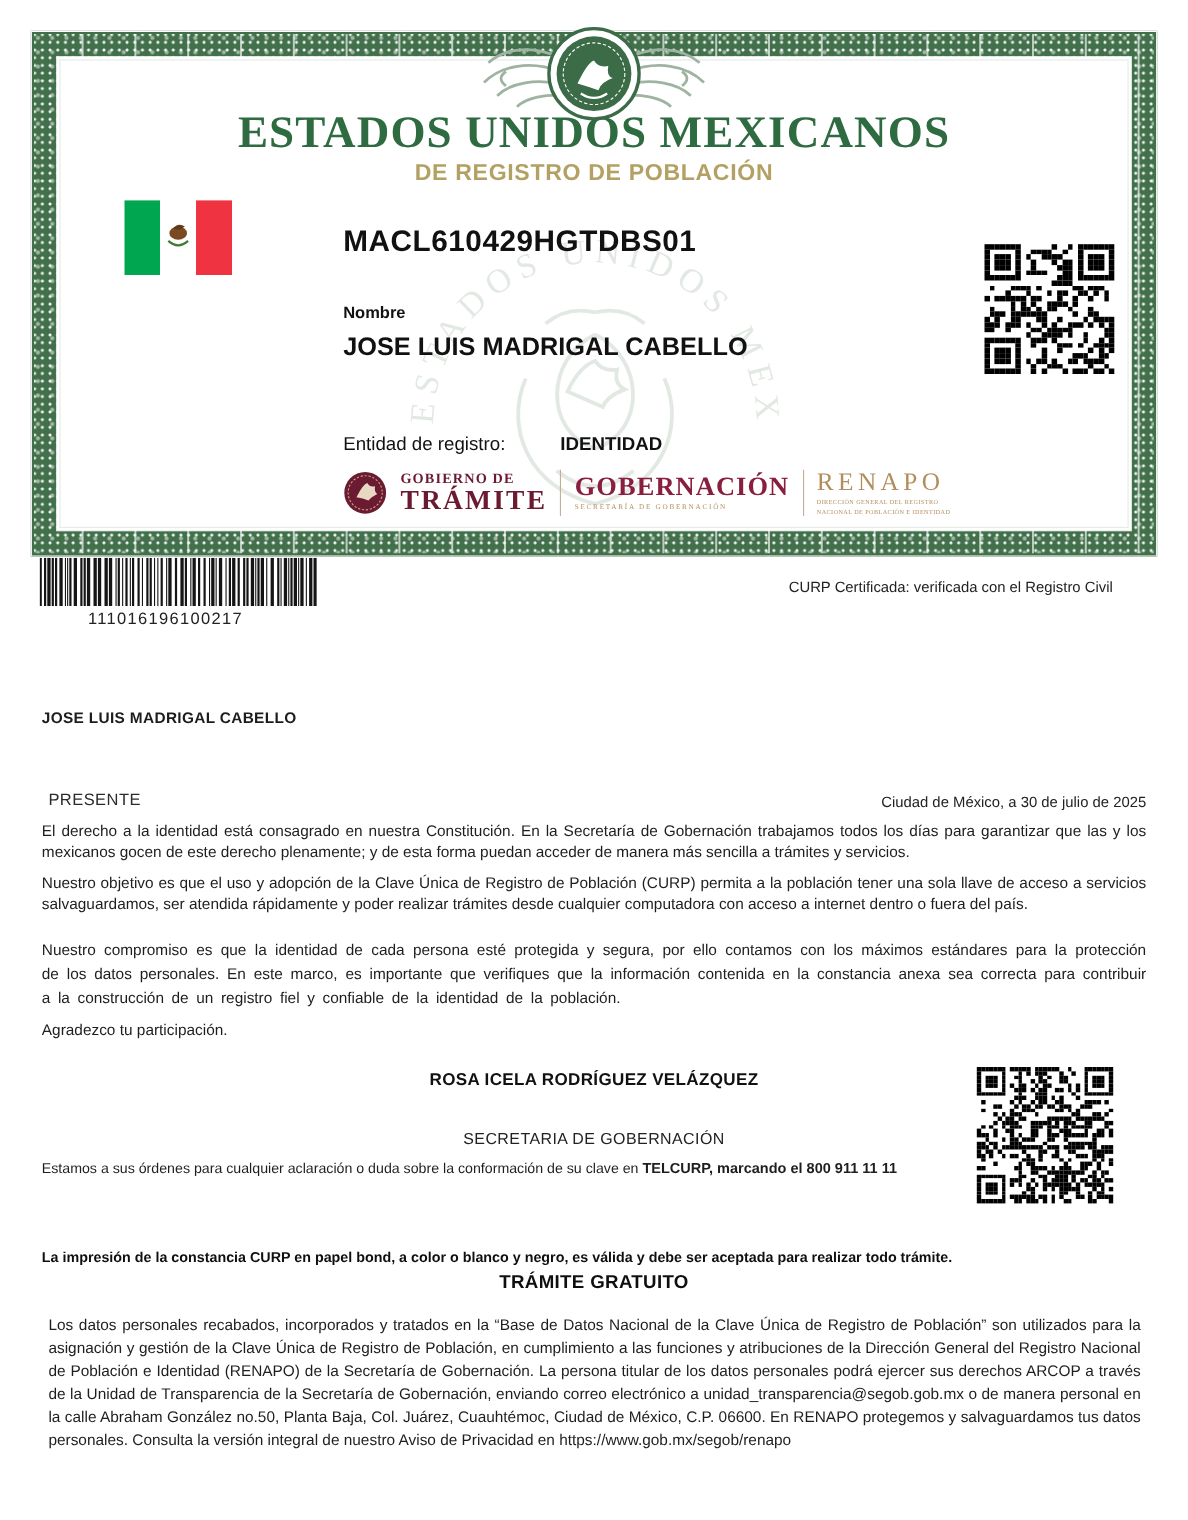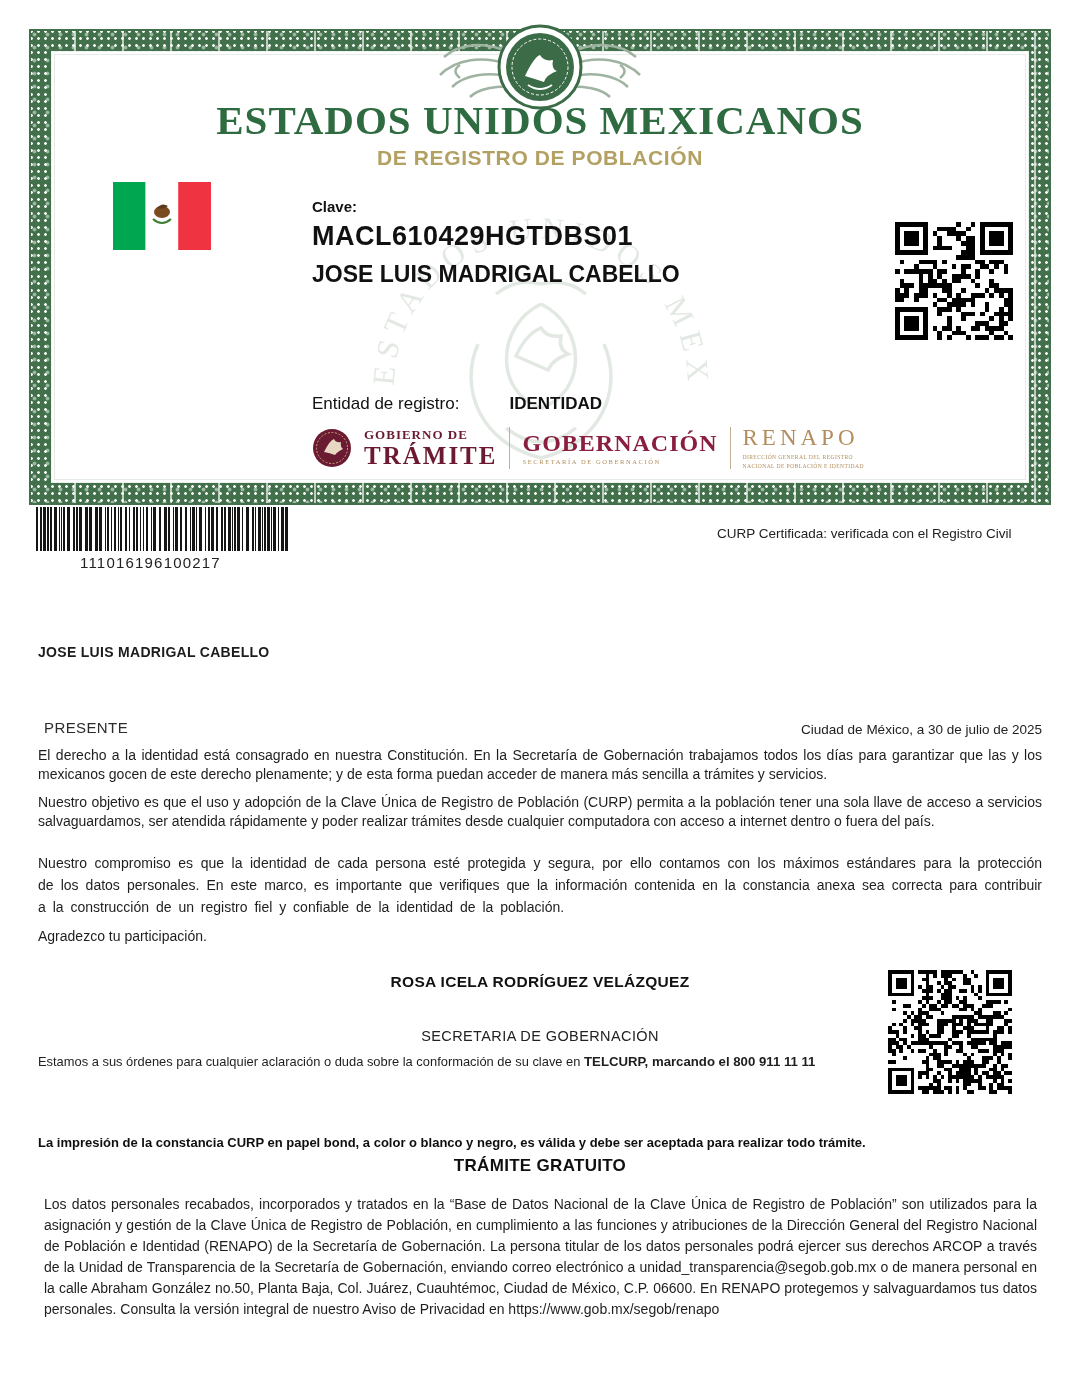--- a/index.html
+++ b/index.html
@@ -150,22 +150,22 @@
   <svg class="flag" viewBox="0 0 98 68">
     <rect x="0" y="0" width="32.6" height="68" fill="#00a650"></rect>
     <rect x="32.6" y="0" width="32.6" height="68" fill="#ffffff"></rect>
     <rect x="65.2" y="0" width="32.8" height="68" fill="#ef3340"></rect>
     <ellipse cx="49" cy="30" rx="8" ry="6" fill="#7a4a21"></ellipse>
     <path d="M44 26 q5 -6 11 -2 q-4 4 -11 2 z" fill="#5d3a1a"></path>
     <path d="M40 37 q9 8 18 0" stroke="#3f7d36" stroke-width="2" fill="none"></path>
   </svg>
 
   <div class="cert-fields">
-    <div class="f-label">Clave:</div>
     <div class="clave-value">MACL610429HGTDBS01</div>
+    <div class="f-label nombre-label">Nombre</div>
     <div class="nombre-value">JOSE LUIS MADRIGAL CABELLO</div>
   </div>
   <div class="entidad-row">
     <span class="entidad-label">Entidad de registro:</span>
     <span class="entidad-value">IDENTIDAD</span>
   </div>
 
   <div class="cert-qr" style="display: grid; grid-template-columns: repeat(25, 1fr); grid-template-rows: repeat(25, 1fr);">
       <div style="background: rgb(0, 0, 0);"></div>
       <div style="background: rgb(0, 0, 0);"></div>

